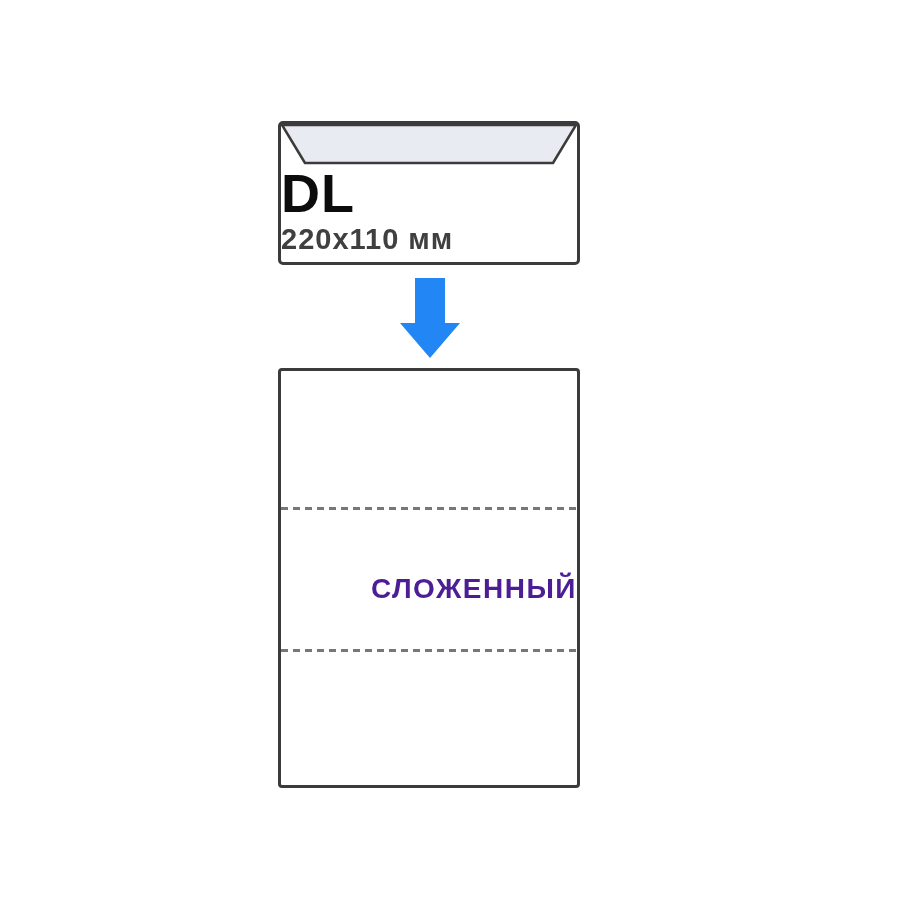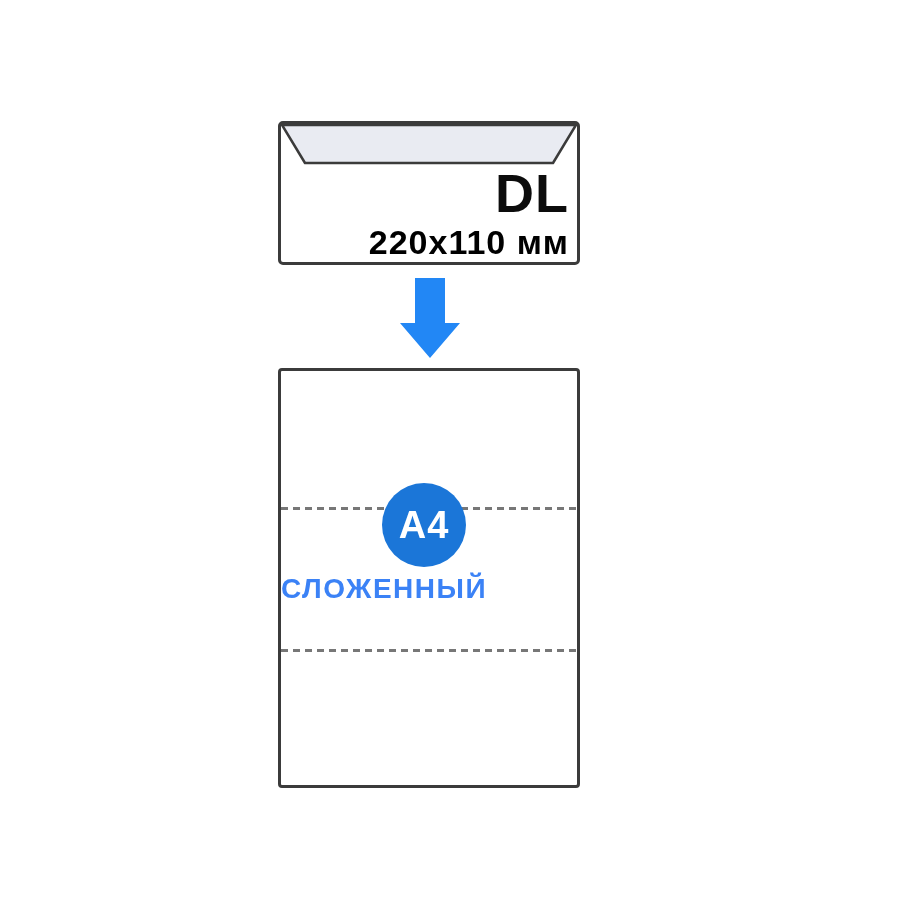--- a/index.html
+++ b/index.html
@@ -37,37 +37,37 @@
     display: block;
   }
   .flap polygon {
     stroke: #3b3b3b;
     stroke-width: 2.5;
     stroke-linejoin: round;
   }
   .env-labels {
     position: absolute;
     left: 0;
-    right: 8px;
+    right: 0;
     top: 42px;
-    text-align: right;
+    text-align: left;
   }
   .env-format {
     font-size: 54px;
     line-height: 1;
     font-weight: 800;
     color: #0c0c0c;
     letter-spacing: 1px;
   }
   .env-size {
     margin-top: 5px;
-    font-size: 34px;
+    font-size: 29px;
     line-height: 1;
     font-weight: 700;
-    color: #000000;
+    color: #404040;
     letter-spacing: 1px;
   }
 
   
   .arrow {
     position: absolute;
     left: 398px;
     top: 276px;
     width: 64px;
     height: 84px;
@@ -115,26 +115,26 @@
     font-size: 38px;
     font-weight: 700;
     letter-spacing: 1px;
   }
 
   .caption {
     position: absolute;
     left: 0;
     right: 0;
     top: 200px;
-    text-align: left;
+    text-align: right;
     font-size: 28px;
     font-weight: 600;
     line-height: 35px;
     letter-spacing: 1.5px;
-    color: #3b82f6;
+    color: #4c1d95;
   }
 </style>
 </head>
 <body>
 
 <div class="canvas">
 
   <div class="envelope">
     <svg class="flap" viewBox="0 0 296 42" preserveAspectRatio="none">
       <polygon points="1,1 295,1 272,39 24,39" fill="#e9ebf2"></polygon>
@@ -146,22 +146,19 @@
   </div>
 
   <svg class="arrow" viewBox="0 0 64 84" preserveAspectRatio="none">
     <polygon points="17,2 47,2 47,47 62,47 32,82 2,47 17,47" fill="#2287f5"></polygon>
   </svg>
 
   <div class="sheet">
     <div class="fold-line fold-line-1"></div>
     <div class="fold-line fold-line-2"></div>
 
-    <div class="badge">
-      <span class="badge-label">A4</span>
-    </div>
 
     <div class="caption">
       <div>СЛОЖЕННЫЙ</div>
     </div>
   </div>
 
 </div>
 
 </body></html>

